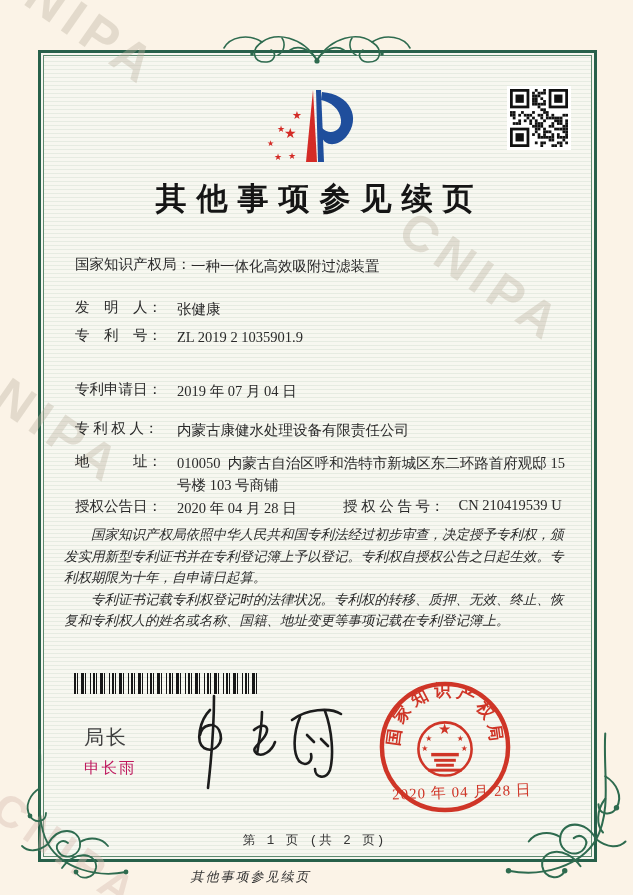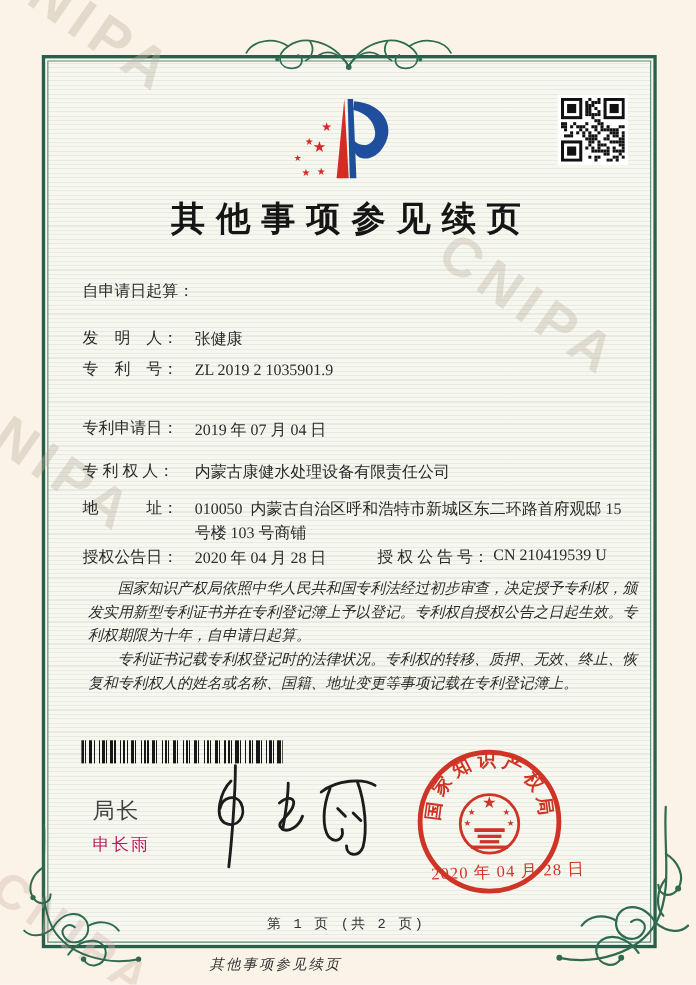--- a/index.html
+++ b/index.html
@@ -49,23 +49,23 @@
     text-align:center;font-size:31px;font-weight:bold;color:#151515;
     letter-spacing:10px;text-indent:10px;
   }
   .rows{position:absolute;left:75px;top:0;width:492px;font-size:14.5px;color:#2a2a2a;}
   .row{position:absolute;display:flex;left:0;}
   .row .lab{flex:0 0 102px;white-space:nowrap;}
   .row .val{white-space:pre-wrap;width:388px;line-height:22px;}
   .r1{top:255px;} .r2{top:298px;} .r3{top:326px;} .r4{top:380px;}
   .r5{top:419px;} .r6{top:452px;} .r7{top:497px;}
   .row .pair2{position:absolute;left:268px;top:0;display:flex;white-space:nowrap;}
-  .row .pair2 .lab2{margin-right:4px;}
+  .row .pair2 .lab2{margin-right:14px;}
   .paras{
-    position:absolute;left:80px;top:524px;width:500px;
+    position:absolute;left:64px;top:524px;width:500px;
     font-size:13.5px;line-height:21.5px;color:#2b2b2b;
     font-style:italic;
   }
   .paras p{margin:0;text-indent:2em;}
   .barcode{
     position:absolute;left:74px;top:673px;width:183px;height:21px;
     background:
       repeating-linear-gradient(90deg,
         #161616 0 2px, transparent 2px 3px,
         #161616 3px 4px, transparent 4px 7px,
@@ -285,21 +285,22 @@
         <rect x="14.5" y="0.5" width="6" height="6" fill="none" stroke="#111" stroke-width="1"></rect>
         <rect x="16" y="2" width="3" height="3" fill="#111"></rect>
         <rect x="0.5" y="14.5" width="6" height="6" fill="none" stroke="#111" stroke-width="1"></rect>
         <rect x="2" y="16" width="3" height="3" fill="#111"></rect>
       </svg>
 
     <div class="title">其他事项参见续页</div>
 
     <div class="rows">
       <div class="row r1">
-        <span class="lab">自申请日起算：</span>
+        <span class="lab">国家知识产权局：</span>
+        <span class="val">一种一体化高效吸附过滤装置</span>
       </div>
       <div class="row r2">
         <span class="lab">发　明　人：</span>
         <span class="val">张健康</span>
       </div>
       <div class="row r3">
         <span class="lab">专　利　号：</span>
         <span class="val">ZL 2019 2 1035901.9</span>
       </div>
       <div class="row r4">

